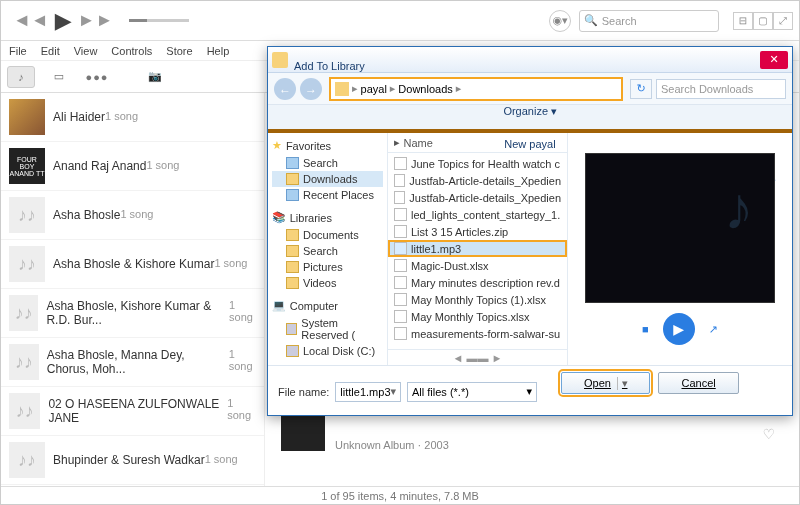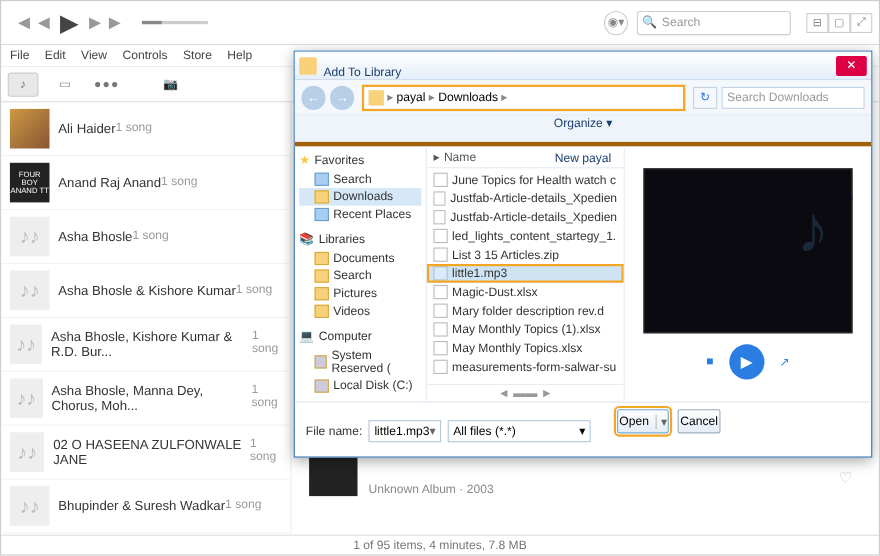--- a/index.html
+++ b/index.html
@@ -82,21 +82,21 @@
 .pctrls{display:flex;gap:14px;align-items:center;}
 .pctrls .stop{color:#2a7de1;}
 .pctrls .playc{width:32px;height:32px;border-radius:50%;background:#2a7de1;color:#fff;display:flex;align-items:center;justify-content:center;font-size:14px;}
 .pctrls .pop{color:#2a7de1;}
 .dlg-bottom{height:52px;border-top:1px solid #dde6f0;padding:6px 10px;display:flex;flex-direction:row;gap:24px;}
 .fnrow{display:flex;align-items:center;gap:6px;}
 .fnrow label{color:#333;white-space:nowrap;}
 .fnrow .inp{flex:1;height:20px;border:1px solid #b4c6da;padding:0 4px;display:flex;align-items:center;}
 .fnrow .filt{width:130px;height:20px;border:1px solid #b4c6da;padding:0 4px;display:flex;align-items:center;justify-content:space-between;}
 .btnrow{display:flex;justify-content:flex-end;gap:8px;}
-.btn{height:22px;padding:0 1px;border:1px solid #9ab;background:linear-gradient(#fefefe,#e4edf6);display:flex;align-items:center;border-radius:2px;}
+.btn{height:22px;padding:0 22px;border:1px solid #9ab;background:linear-gradient(#fefefe,#e4edf6);display:flex;align-items:center;border-radius:2px;text-decoration:underline;}
 .btn.open{border:1px solid #6fa5d8;}
 .btn.open.hl{outline:2px solid #f5a623;outline-offset:1px;}
 .btn .dd{margin-left:6px;border-left:1px solid #bbb;padding-left:4px;color:#666;}
 </style>
 </head>
 <body>
 
 <div class="topbar">
   <div class="pbctl">
     <span>◄◄</span>
@@ -314,21 +314,21 @@
         <div class="frow sel hl">
             <div class="fic" style="background:#d8ecff"></div>
             <span>little1.mp3</span>
           </div>
         <div class="frow">
             <div class="fic"></div>
             <span>Magic-Dust.xlsx</span>
           </div>
         <div class="frow">
             <div class="fic"></div>
-            <span>Mary folder description rev.d</span>
+            <span>Mary minutes description rev.d</span>
           </div>
         <div class="frow">
             <div class="fic"></div>
             <span>May Monthly Topics (1).xlsx</span>
           </div>
         <div class="frow">
             <div class="fic"></div>
             <span>May Monthly Topics.xlsx</span>
           </div>
         <div class="frow">

